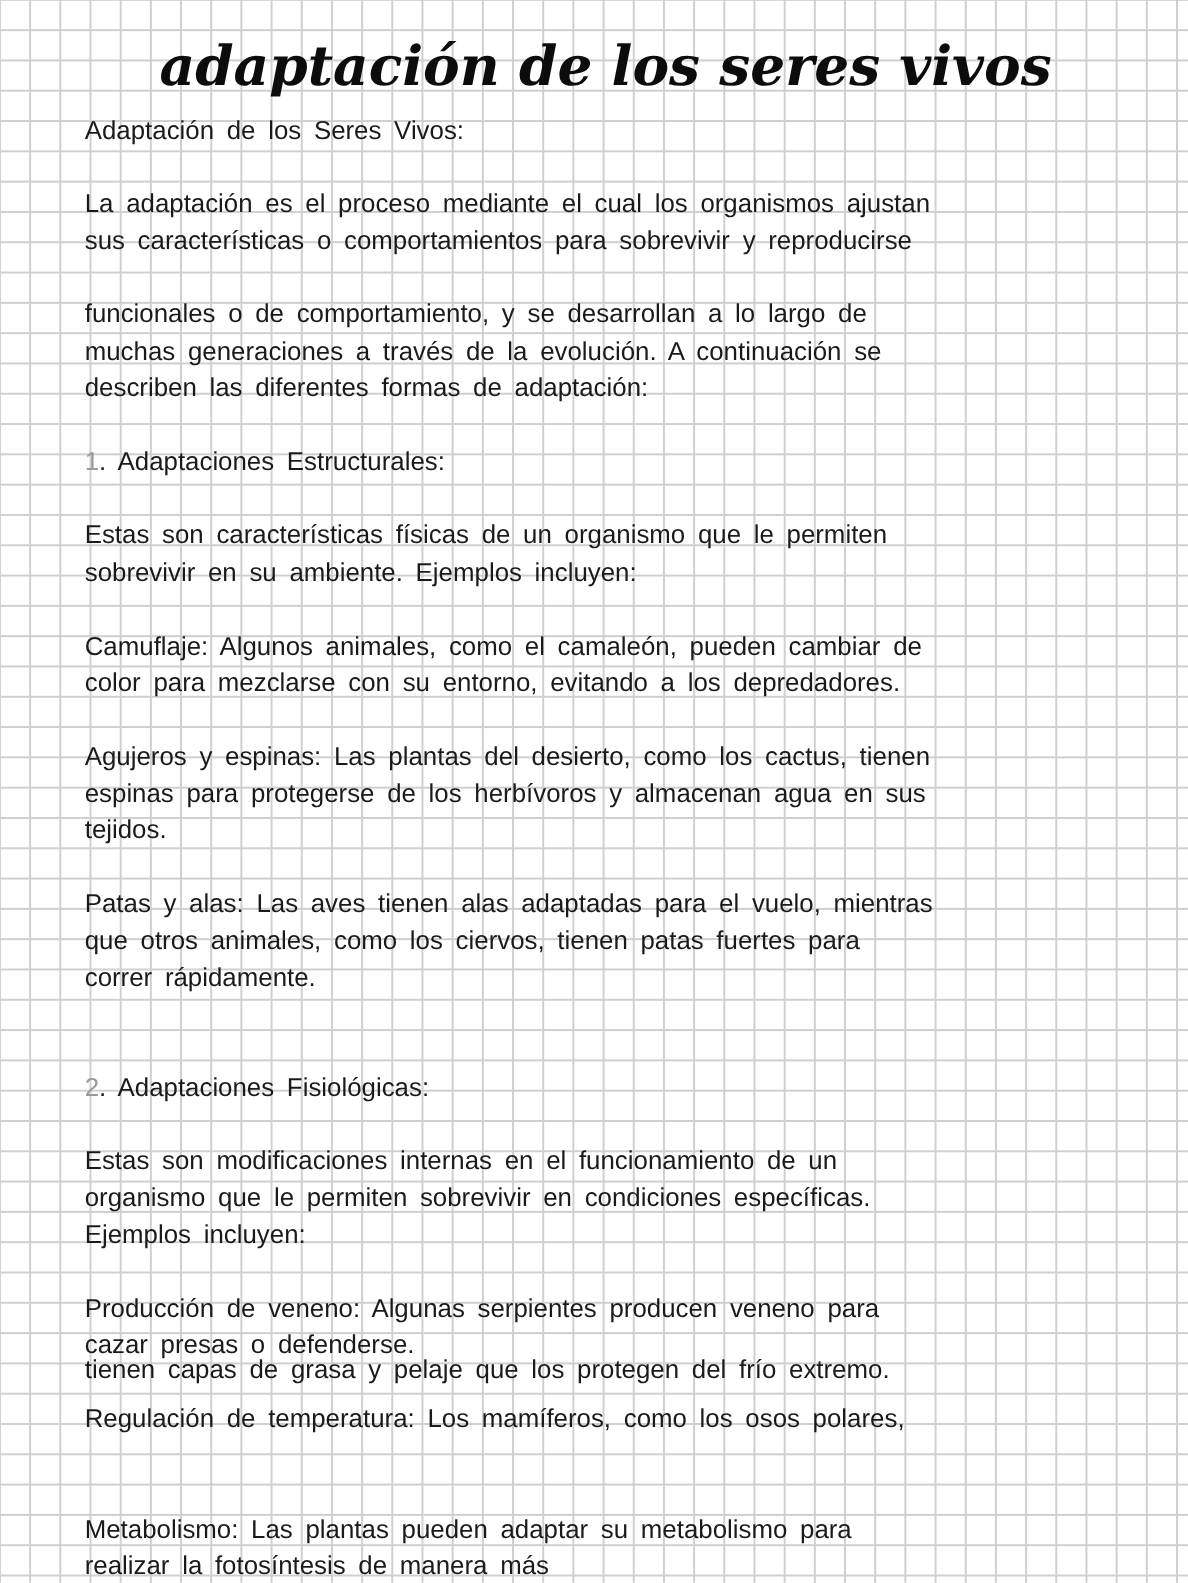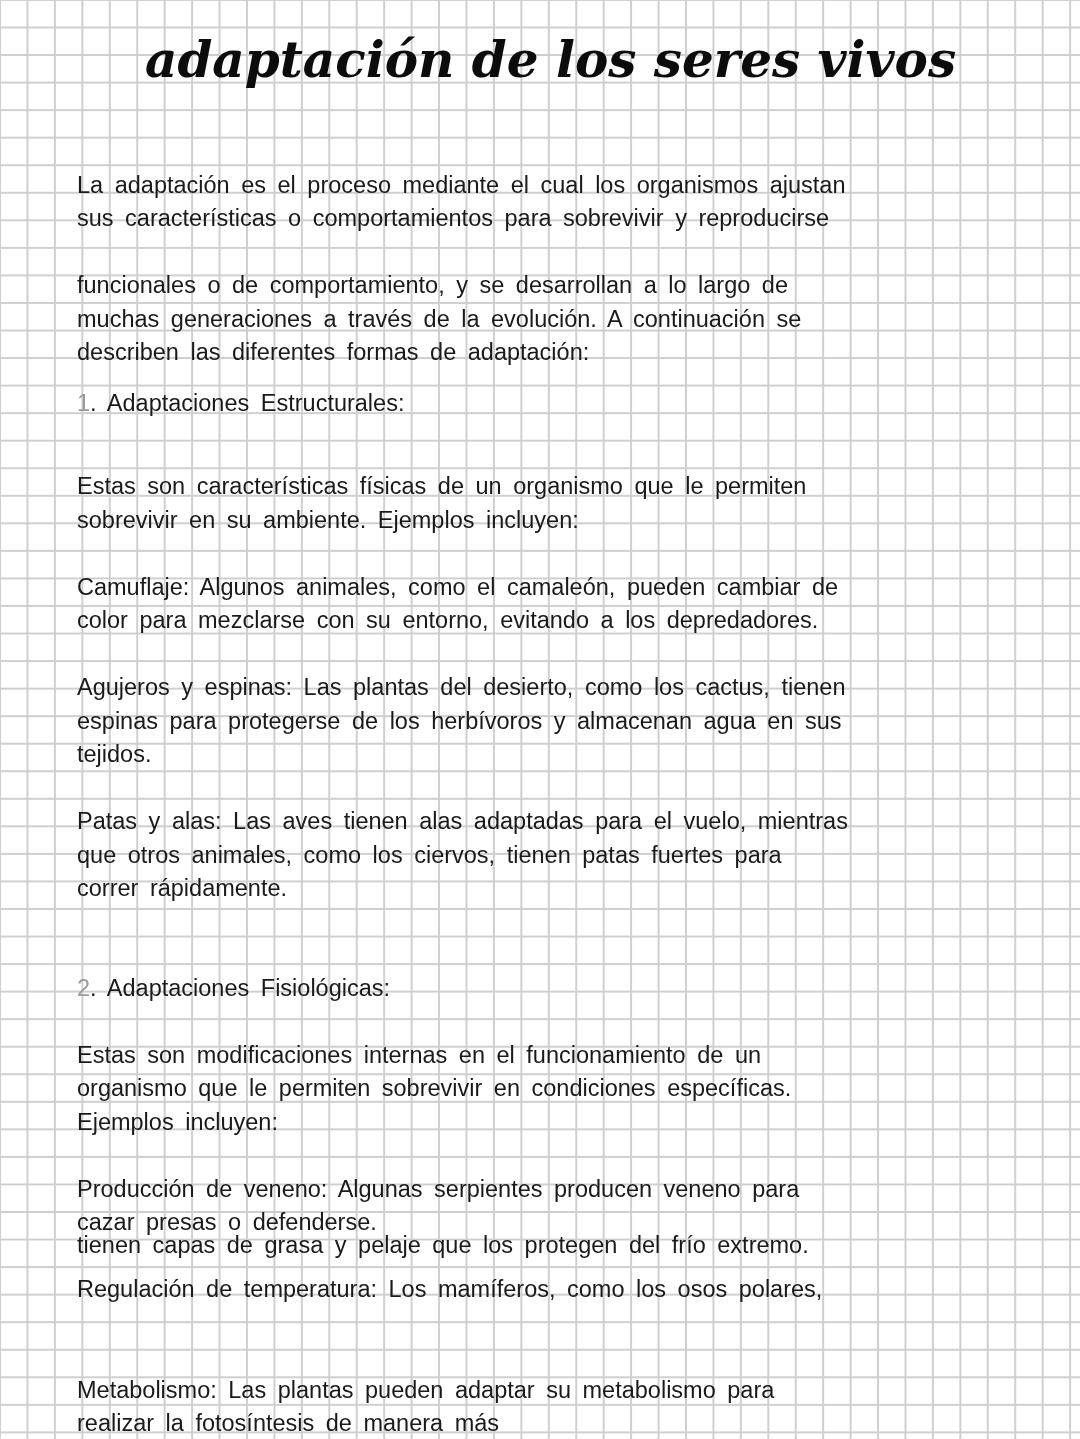--- a/index.html
+++ b/index.html
@@ -50,28 +50,29 @@
     color: #9a9a9a;
   }
 </style>
 </head>
 <body>
 
 <div class="page">
 
   <div class="title">adaptación de los seres vivos</div>
 
+  <div class="line" style="top:103px">Adaptación de los Seres Vivos:</div>
 
   <div class="line" style="top:170px">La adaptación es el proceso mediante el cual los organismos ajustan</div>
   <div class="line" style="top:203px">sus características o comportamientos para sobrevivir y reproducirse</div>
   <div class="line" style="top:270px">funcionales o de comportamiento, y se desarrollan a lo largo de</div>
   <div class="line" style="top:304px">muchas generaciones a través de la evolución. A continuación se</div>
   <div class="line" style="top:337px">describen las diferentes formas de adaptación:</div>
 
-  <div class="line" style="top:388px">
+  <div class="line" style="top:404px">
     <span class="num">1</span><span>. Adaptaciones Estructurales:</span>
   </div>
 
   <div class="line" style="top:471px">Estas son características físicas de un organismo que le permiten</div>
   <div class="line" style="top:505px">sobrevivir en su ambiente. Ejemplos incluyen:</div>
 
   <div class="line" style="top:572px">Camuflaje: Algunos animales, como el camaleón, pueden cambiar de</div>
   <div class="line" style="top:605px">color para mezclarse con su entorno, evitando a los depredadores.</div>
 
   <div class="line" style="top:672px">Agujeros y espinas: Las plantas del desierto, como los cactus, tienen</div>

